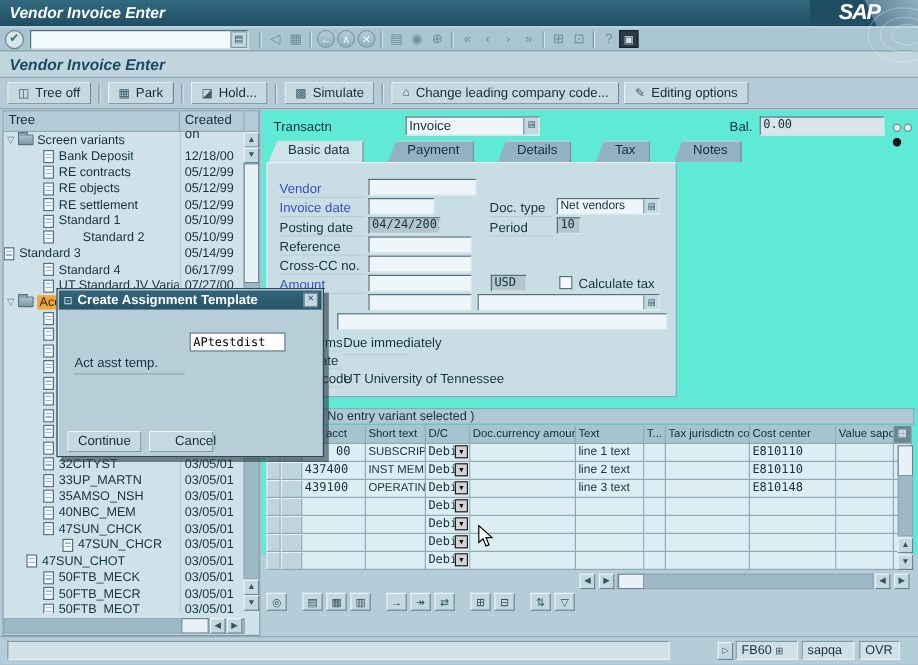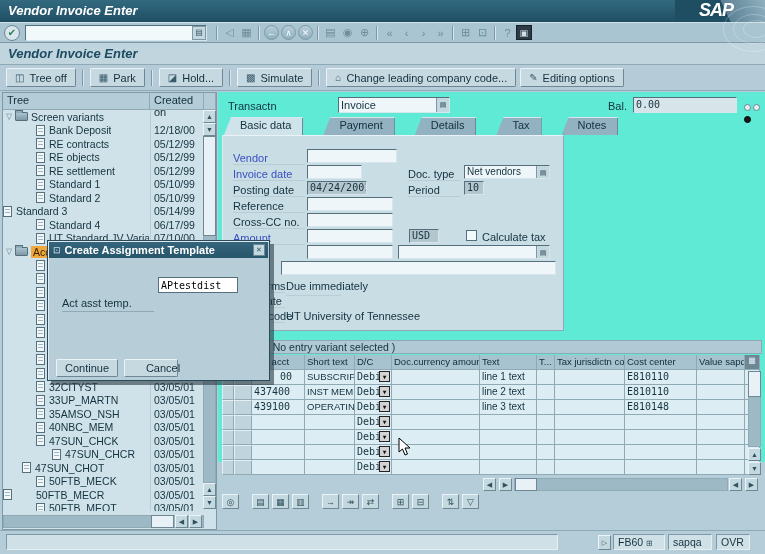--- a/index.html
+++ b/index.html
@@ -257,39 +257,39 @@
       <div class="trow" style="top:54px;padding-left:33px;">
           <span class="doc"></span>
           <span class="lbl">RE settlement</span>
           <span class="date">05/12/99</span>
         </div>
       <div class="trow" style="top:67.5px;padding-left:33px;">
           <span class="doc"></span>
           <span class="lbl">Standard 1</span>
           <span class="date">05/10/99</span>
         </div>
-      <div class="trow" style="top:81px;padding-left:33px;">
+      <div class="trow" style="top:81px;padding-left:33px;gap:20px;">
           <span class="doc"></span>
           <span class="lbl">Standard 2</span>
           <span class="date">05/10/99</span>
         </div>
       <div class="trow" style="top:94.5px;">
           <span class="doc"></span>
           <span class="lbl">Standard 3</span>
           <span class="date">05/14/99</span>
         </div>
       <div class="trow" style="top:108px;padding-left:33px;">
           <span class="doc"></span>
           <span class="lbl">Standard 4</span>
           <span class="date">06/17/99</span>
         </div>
       <div class="trow" style="top:121.5px;padding-left:33px;">
           <span class="doc"></span>
           <span class="lbl">UT Standard JV Variant</span>
-          <span class="date">07/10/00</span>
+          <span class="date">07/27/00</span>
         </div>
 
       <div class="trow" style="top:135px;">
           <span class="tri">▽</span>
           <span class="folder"></span>
           <span class="lbl hl">Acc</span>
         </div>
 
       <div class="trow" style="top:148.5px;padding-left:33px;">
           <span class="doc"></span>
@@ -352,21 +352,21 @@
       <div class="trow" style="top:351px;padding-left:19px;">
           <span class="doc"></span>
           <span class="lbl">47SUN_CHOT</span>
           <span class="date">03/05/01</span>
         </div>
       <div class="trow" style="top:364.5px;padding-left:33px;">
           <span class="doc"></span>
           <span class="lbl">50FTB_MECK</span>
           <span class="date">03/05/01</span>
         </div>
-      <div class="trow" style="top:378px;gap:20px;">
+      <div class="trow" style="top:378px;padding-left:33px;">
           <span class="doc"></span>
           <span class="lbl">50FTB_MECR</span>
           <span class="date">03/05/01</span>
         </div>
       <div class="trow" style="top:391.5px;padding-left:33px;">
           <span class="doc"></span>
           <span class="lbl">50FTB_MEOT</span>
           <span class="date">03/05/01</span>
         </div>
 

